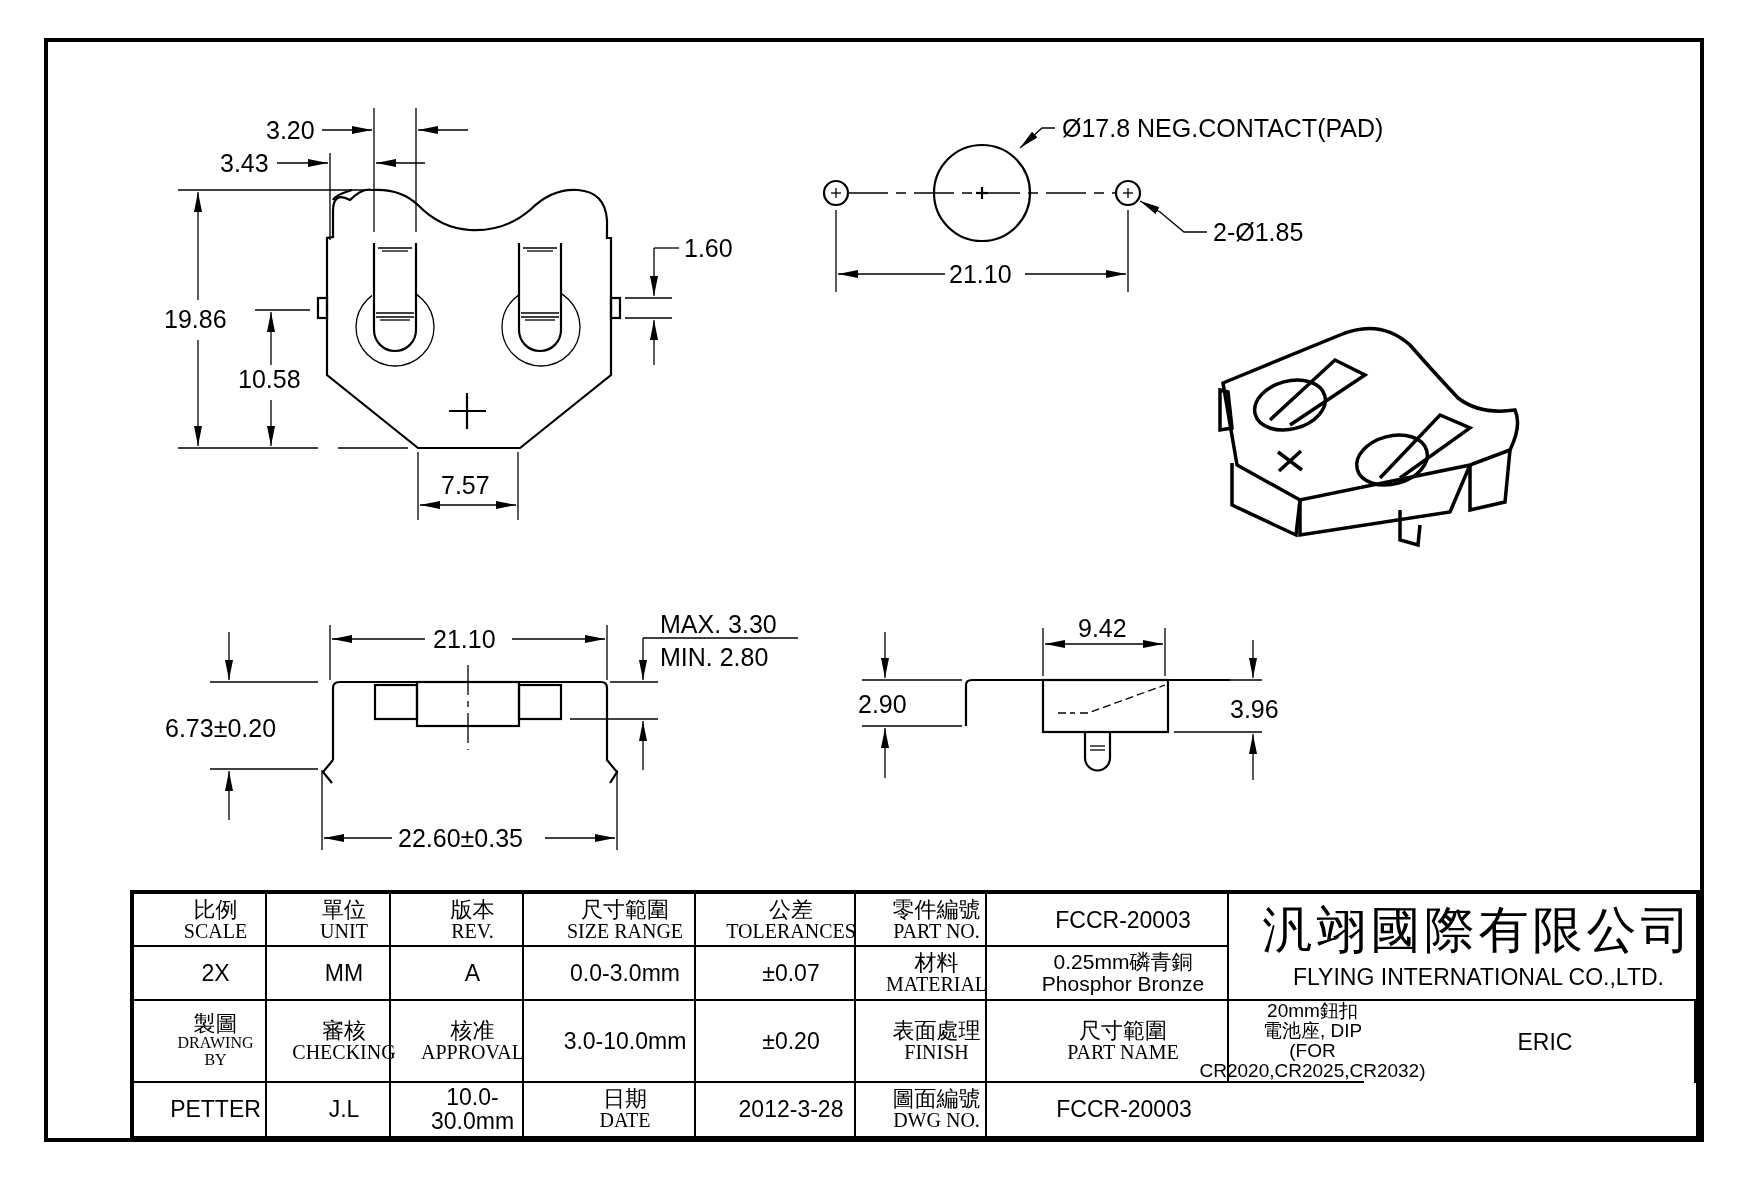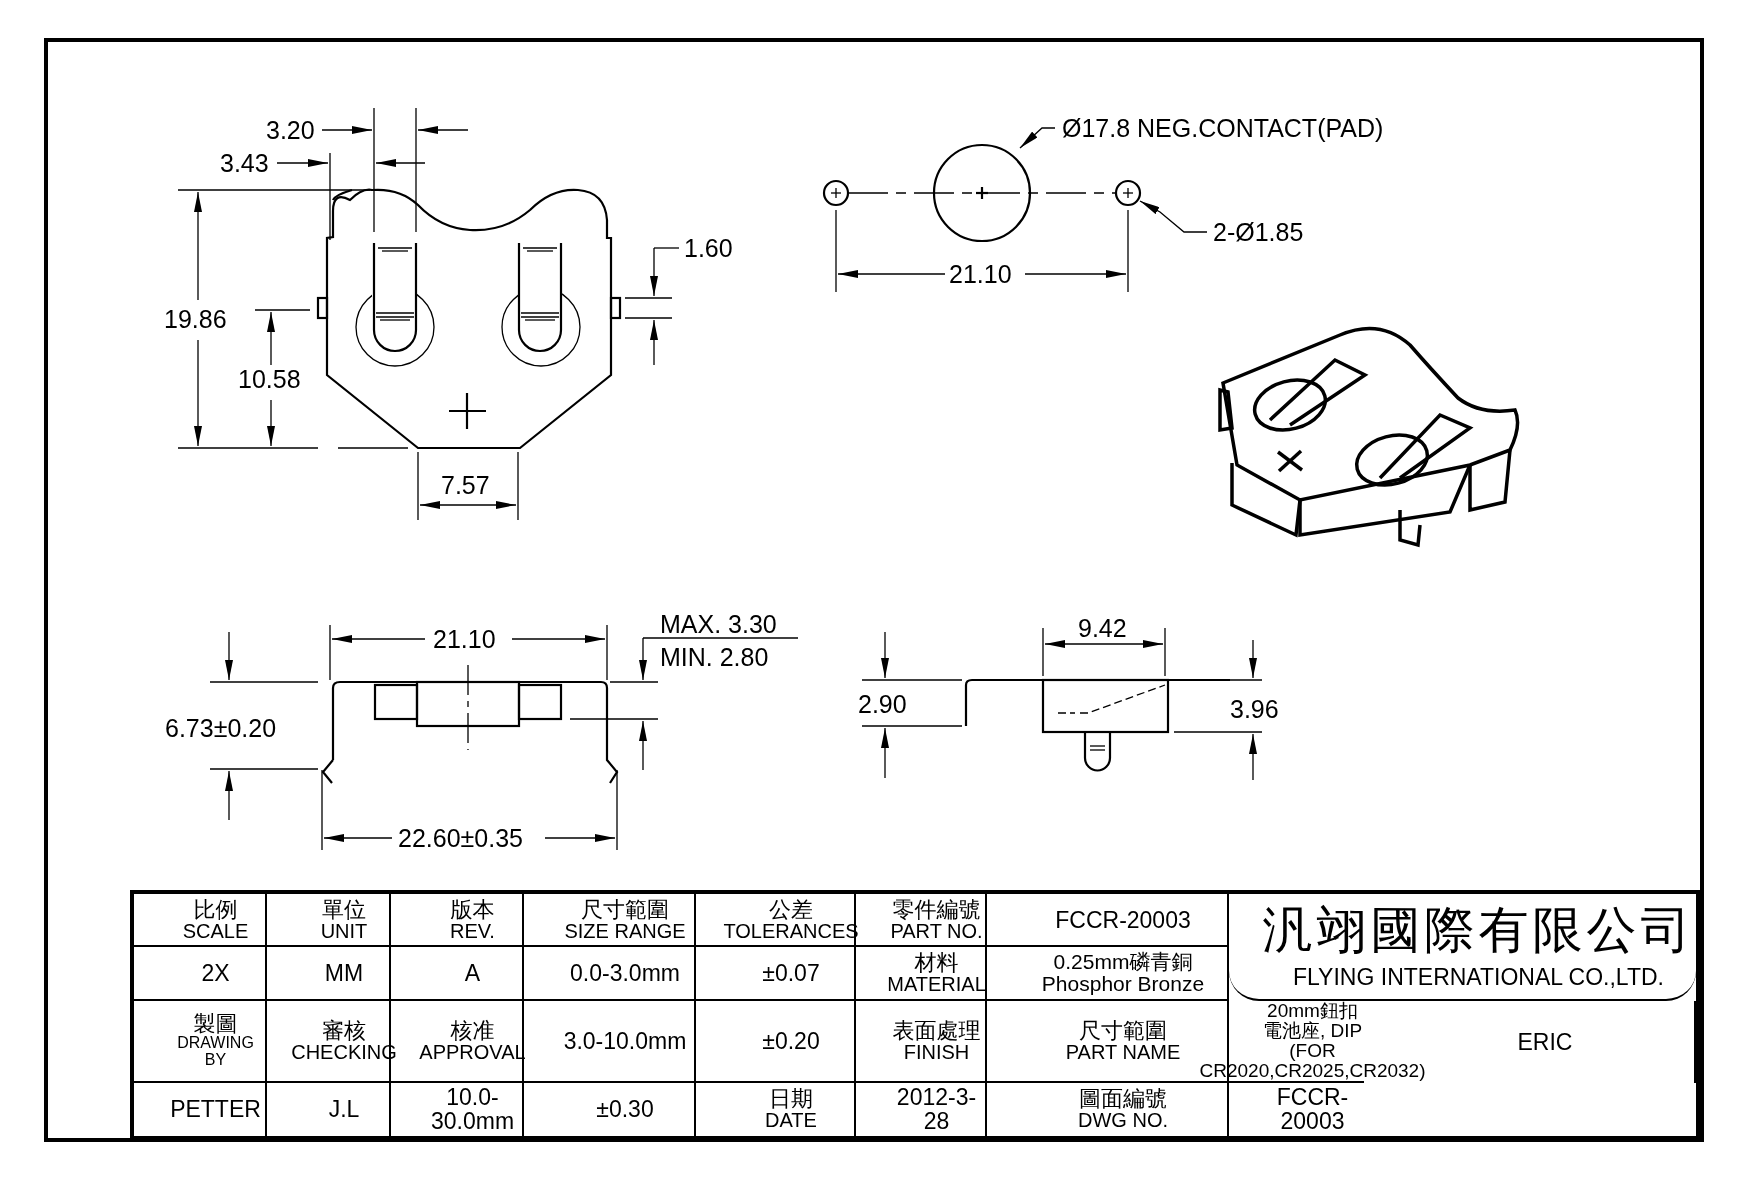--- a/index.html
+++ b/index.html
@@ -9,28 +9,28 @@
   .dim { font-size: 25px; }
   .ln { stroke: #000; stroke-width: 1.3; fill: none; }
   .thk { stroke: #000; stroke-width: 2.2; fill: none; }
   .bold { stroke: #000; stroke-width: 3.5; fill: none; }
   
   #title-block { position: absolute; left: 130px; top: 890px; width: 1570px; height: 250px; border: 4px solid #000; box-sizing: border-box; display: grid;
     grid-template-columns: 133px 124px 133px 172px 160px 131px 242px 135px 1fr;
     grid-template-rows: 1fr 1fr 1fr 1fr; background: #fff; }
   .cell { border-right: 2.5px solid #000; border-bottom: 2.5px solid #000; display: flex; flex-direction: column; align-items: center; justify-content: center; text-align: center; line-height: 1.05; box-sizing: border-box; padding-left: 32px; }
   .cell .zh { font-size: 22px; }
-  .cell .en { font-size: 20px; }
+  .cell .en { font-size: 20px; font-family: Liberation Serif, serif; }
   .cell .en.small { font-size: 16px; }
   .cell .val { font-size: 23px; }
   .cell .val2 { font-size: 21px; }
   .cell .val3 { font-size: 19px; }
   .nb-r { border-right: none; }
   .nb-b { border-bottom: none; }
-  .company { grid-column: 8 / 10; grid-row: 1 / 3; border-radius: 30px; }
+  .company { grid-column: 8 / 10; grid-row: 1 / 3; }
   .company .zh-big { font-family: "DejaVu Serif", "Liberation Serif", serif; font-size: 50px; letter-spacing: 4px; font-weight: normal; }
   .company .en-big { font-size: 23px; margin-top: 8px; }
 </style>
 </head>
 <body>
 
 <svg id="drawing" viewBox="0 0 1743 1190" xmlns="http://www.w3.org/2000/svg">
   <defs>
     <marker id="ah" viewBox="0 0 20 8" refX="20" refY="4" markerWidth="20" markerHeight="8" markerUnits="userSpaceOnUse" orient="auto">
       <path d="M0,0 L20,4 L0,8 z" fill="#000"></path>
@@ -311,23 +311,20 @@
   <div class="cell nb-b">
       <span class="val">PETTER</span>
     </div>
   <div class="cell nb-b">
       <span class="val">J.L</span>
     </div>
   <div class="cell nb-b">
       <span class="val">10.0-30.0mm</span>
     </div>
   <div class="cell nb-b">
-      <span class="val">±0.30</span>
-    </div>
-  <div class="cell nb-b">
       <span class="zh">日期</span>
       <span class="en">DATE</span>
     </div>
   <div class="cell nb-b">
       <span class="val">2012-3-28</span>
     </div>
   <div class="cell nb-b">
       <span class="zh">圖面編號</span>
       <span class="en">DWG NO.</span>
     </div>

